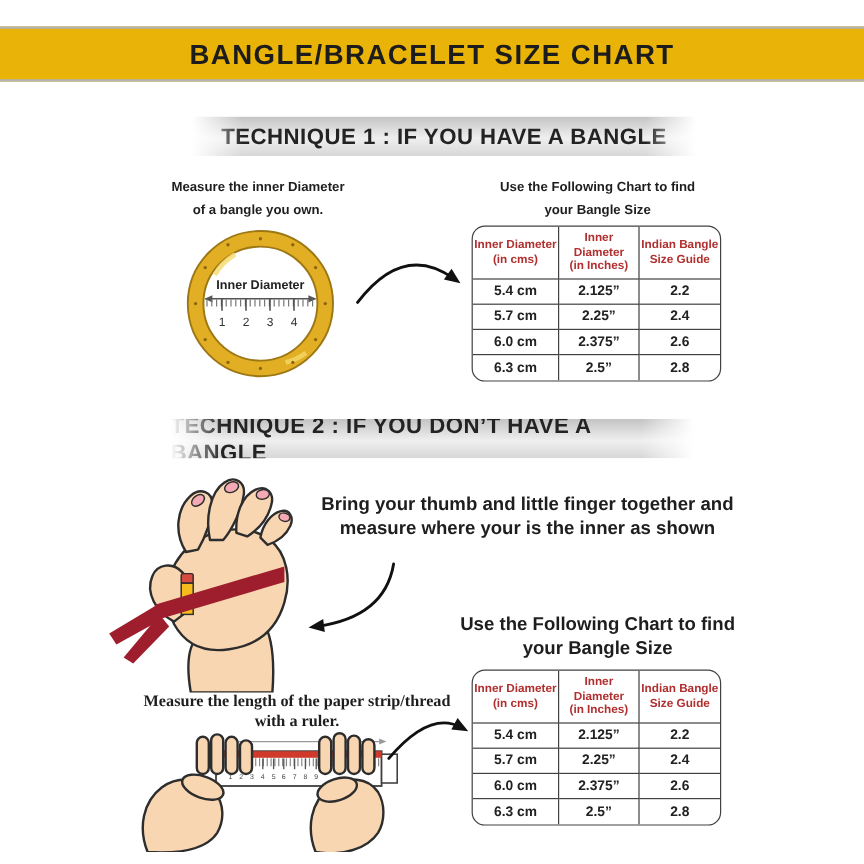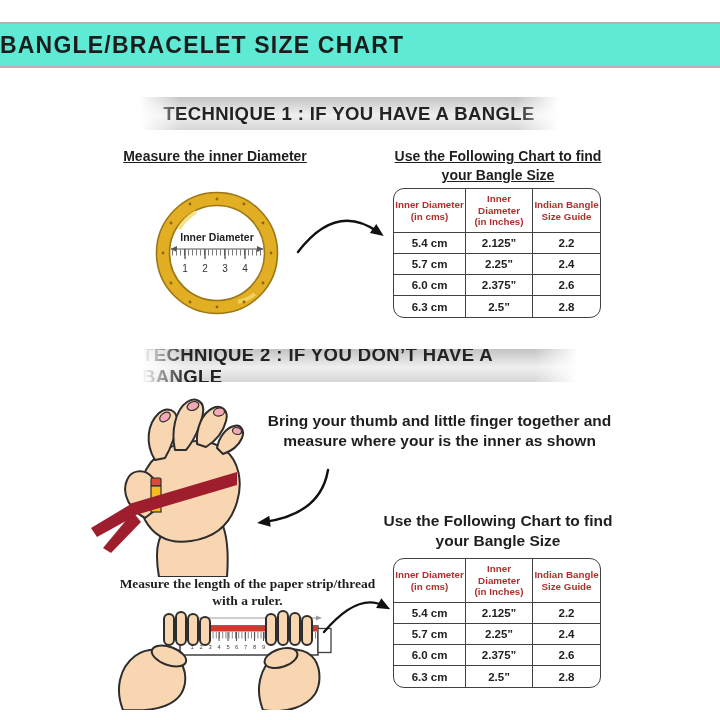--- a/index.html
+++ b/index.html
@@ -4,39 +4,39 @@
 <style>
   html,body{margin:0;padding:0;background:#fff;}
   .canvas{
     position:relative;width:720px;height:720px;background:#ffffff;
     font-family:"Liberation Sans", sans-serif;color:#1f1f1f;overflow:hidden;
   }
   .abs{position:absolute;}
 
   
   .banner{
-    left:0;top:22px;width:720px;height:46px;background:#5eead4;
+    left:0;top:22px;width:720px;height:46px;background:#eab308;
     border-top:2px solid #b3b3b3;border-bottom:2px solid #b3b3b3;
-    box-sizing:border-box;display:flex;align-items:center;justify-content:flex-start;
+    box-sizing:border-box;display:flex;align-items:center;justify-content:center;
   }
   .banner h1{
     margin:0;font-size:23px;font-weight:700;letter-spacing:1.2px;color:#1c1c1c;
   }
 
   
   .tech-bar{
     height:33px;display:flex;align-items:center;justify-content:center;
     background:linear-gradient(180deg,#c3c3c3 0%,#efefef 55%,#d7d7d7 100%);
     -webkit-mask-image:linear-gradient(90deg,transparent 0%,#000 10%,#000 90%,transparent 100%);
     mask-image:linear-gradient(90deg,transparent 0%,#000 10%,#000 90%,transparent 100%);
   }
   .tech-bar span{font-size:18.5px;font-weight:600;letter-spacing:.4px;color:#232323;}
 
   .body-text{text-align:center;font-weight:600;color:#1e1e1e;}
-  .t-15{font-size:14px;line-height:19px;text-decoration:underline;}
+  .t-15{font-size:11px;line-height:19px;}
   .t-155{font-size:15.5px;line-height:19.5px;}
   .t-bold-135{font-size:13.5px;line-height:16.5px;font-weight:700;font-family:Liberation Serif, serif;}
 
   
   .chart-table{
     width:208px;background:#fff;border:1.6px solid #424242;border-radius:11px;
     overflow:hidden;display:grid;grid-template-columns:35% 32.5% 32.5%;
     grid-template-rows:44px repeat(4,21px);box-sizing:border-box;
   }
   .ct-cell{
@@ -53,26 +53,27 @@
 </style>
 </head>
 <body>
 
 <div class="canvas">
 
   <header class="abs banner">
     <h1>BANGLE/BRACELET SIZE CHART</h1>
   </header>
 
-  <div class="abs tech-bar" style="left:139px;top:97px;width:420px;">
+  <div class="abs tech-bar" style="left:160px;top:97px;width:420px;">
     <span>TECHNIQUE 1 : IF YOU HAVE A BANGLE</span>
   </div>
 
   <div class="abs body-text t-15" style="left:95px;top:147px;width:240px;">
     <div>Measure the inner Diameter</div>
+    <div>of a bangle you own.</div>
   </div>
 
   <div class="abs body-text t-15" style="left:378px;top:147px;width:240px;">
     <div>Use the Following Chart to find</div>
     <div>your Bangle Size</div>
   </div>
 
   <svg class="abs" style="left:155px;top:191px;" width="128" height="128" viewBox="0 0 128 128">
     <circle cx="62" cy="62" r="54" fill="#ffffff" stroke="#e2ae24" stroke-width="13"></circle>
     <circle cx="62" cy="62" r="60.5" fill="none" stroke="#9c7714" stroke-width="1.6"></circle>

